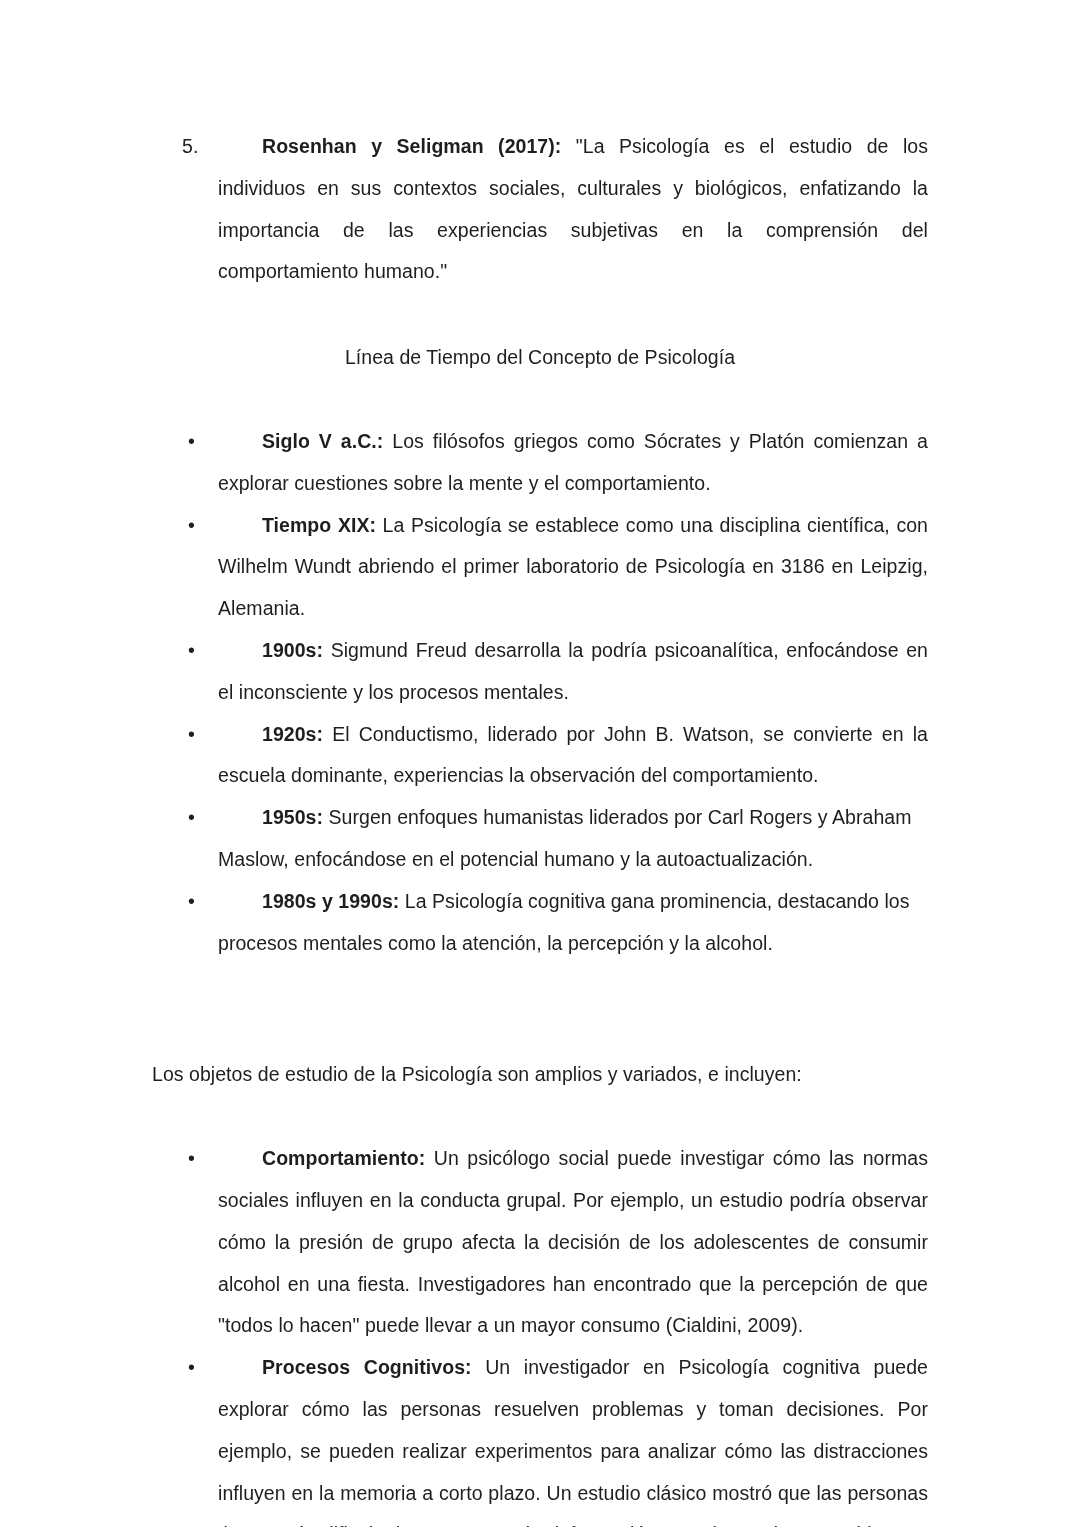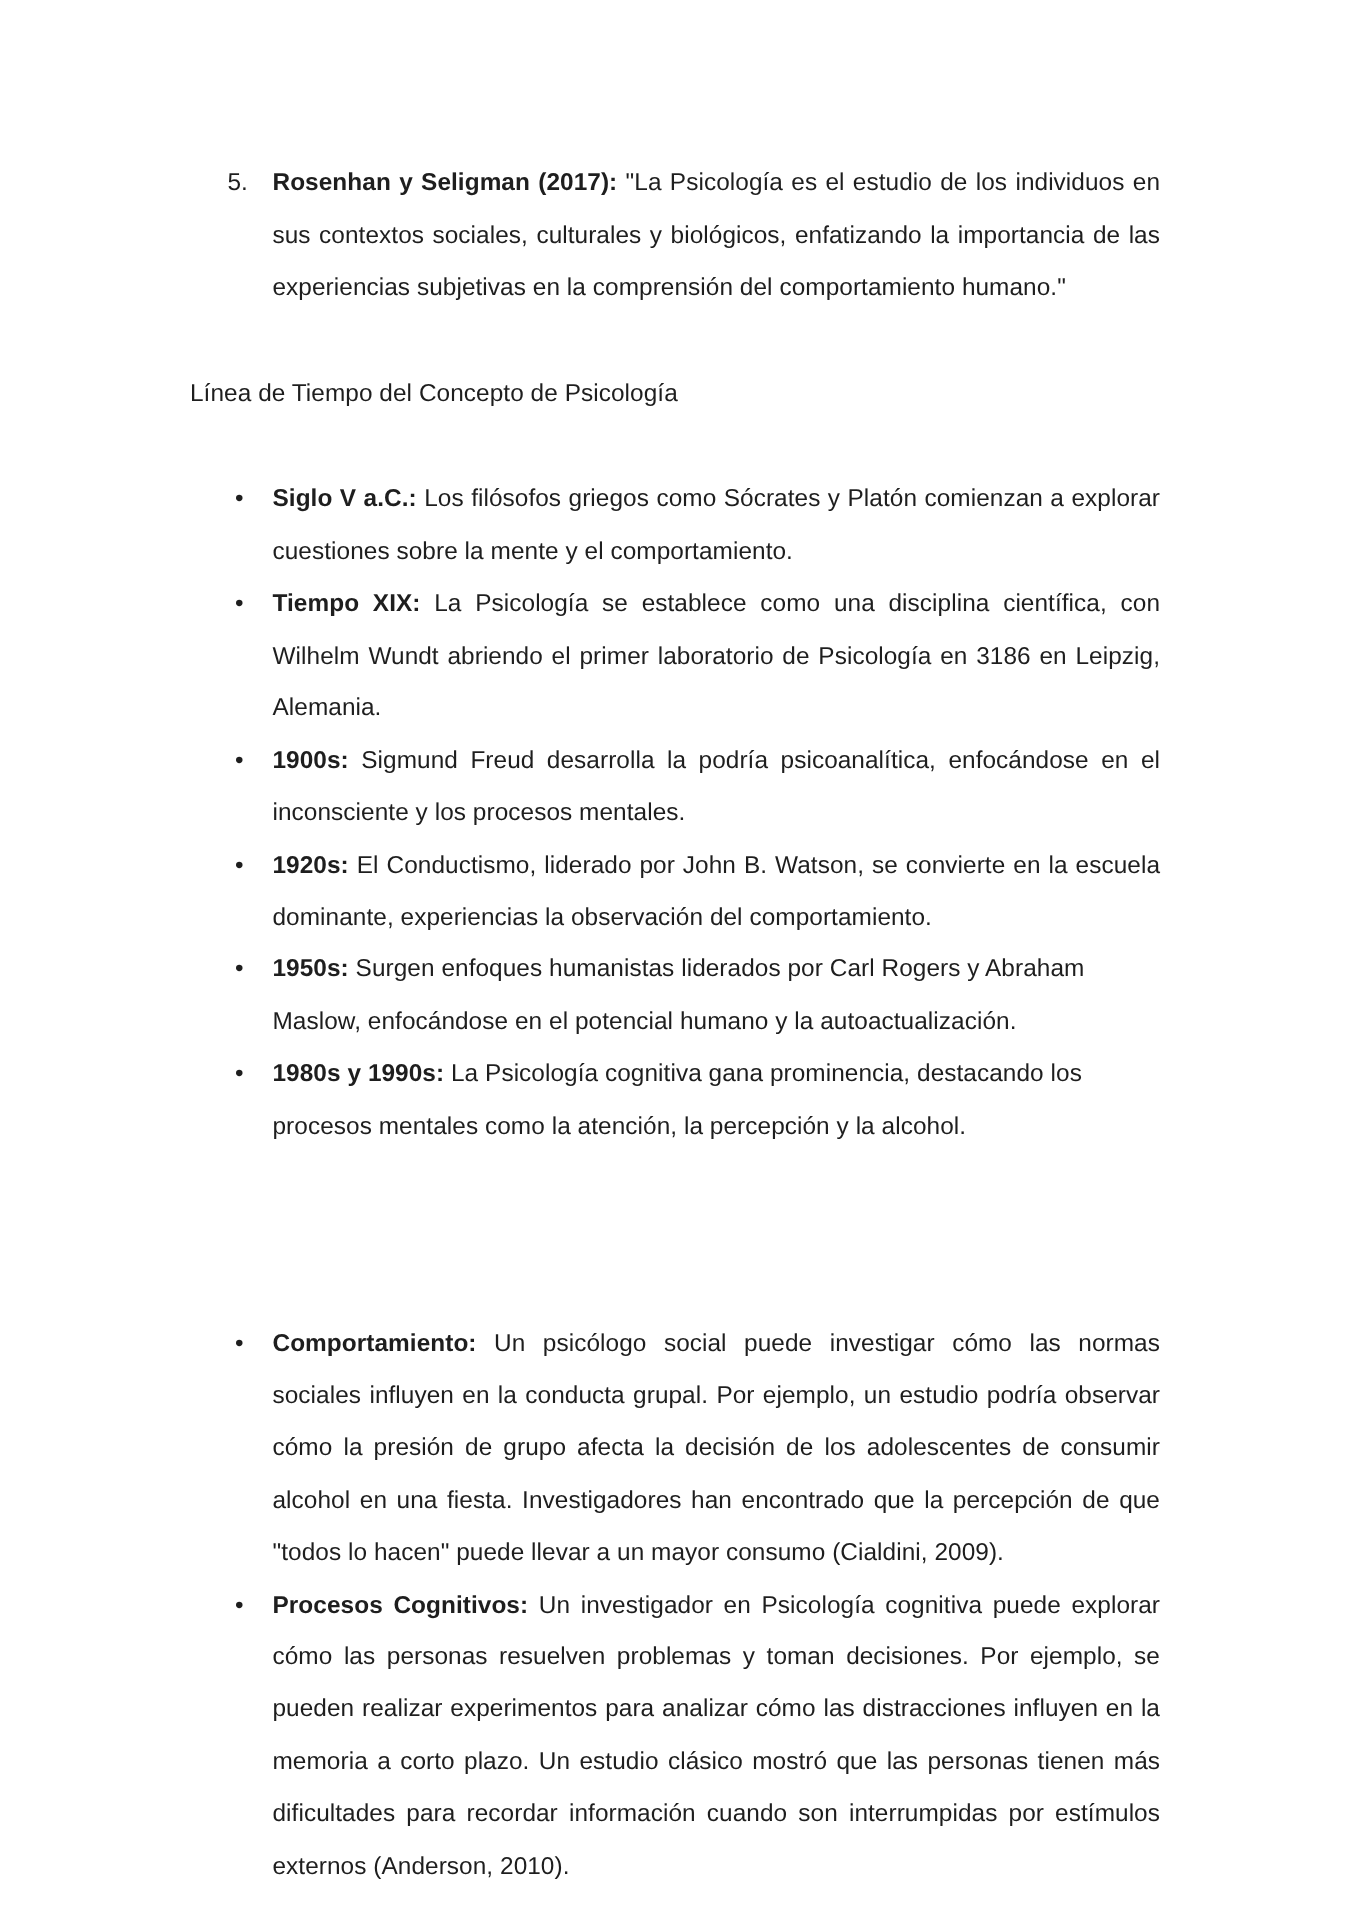--- a/index.html
+++ b/index.html
@@ -76,24 +76,25 @@
     position: absolute;
     left: 36px;
     top: 0;
     width: 20px;
     font-size: 19.5px;
     line-height: 41.8px;
   }
 
   .lead {
     font-weight: bold;
+    margin-left: 44px;
   }
 
   .heading {
-    text-align: left;
+    text-align: center;
     margin: 0;
   }
   .para {
     text-align: left;
     margin: 0;
   }
 
   
   .sp-top { height: 126px; }
   .sp-42  { height: 42px; }
@@ -146,20 +147,21 @@
         <span class="bul-marker">•</span><span class="lead">1980s y 1990s:</span><span> La Psicología cognitiva gana prominencia, destacando los procesos mentales como la atención, la percepción y la alcohol.</span>
       </li>
 
     </ul>
 
     <div class="sp-44"></div>
 
 
     <div class="sp-46"></div>
 
+    <p class="para doc-text">Los objetos de estudio de la Psicología son amplios y variados, e incluyen:</p>
 
     <div class="sp-42"></div>
 
     <ul class="bul-list">
 
       <li class="bul-item doc-text">
         <span class="bul-marker">•</span><span class="lead">Comportamiento:</span><span> Un psicólogo social puede investigar cómo las normas sociales influyen en la conducta grupal. Por ejemplo, un estudio podría observar cómo la presión de grupo afecta la decisión de los adolescentes de consumir alcohol en una fiesta. Investigadores han encontrado que la percepción de que "todos lo hacen" puede llevar a un mayor consumo (Cialdini, 2009).</span>
       </li>
 
       <li class="bul-item doc-text">

